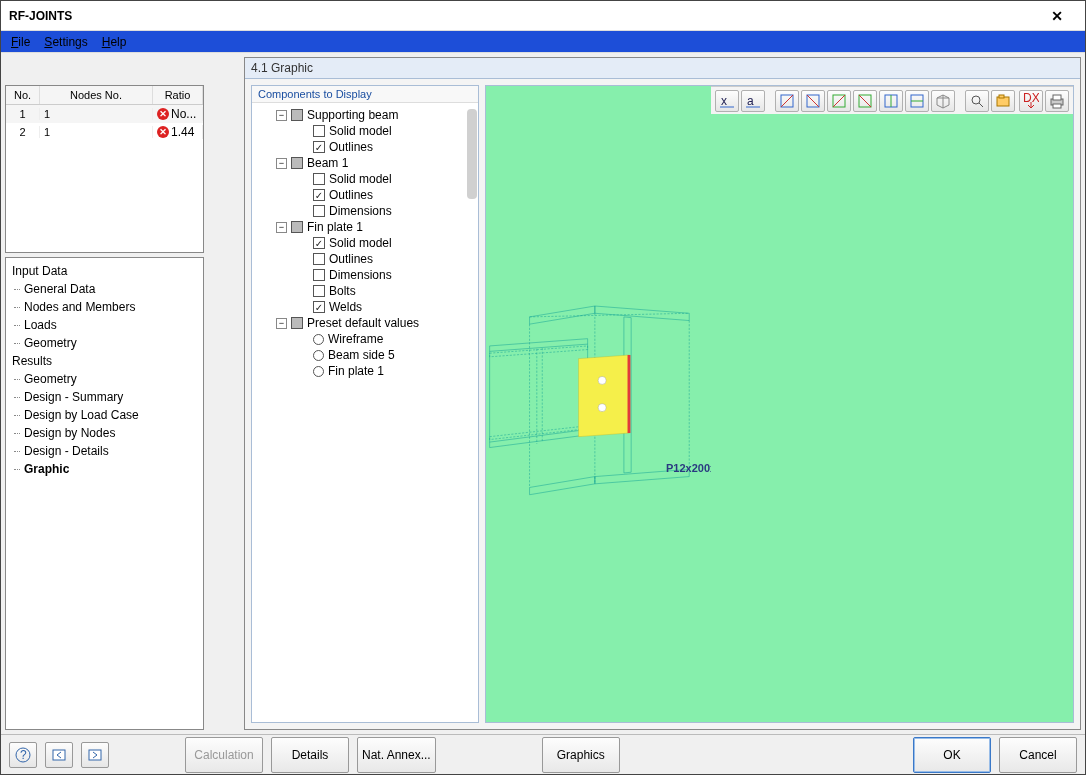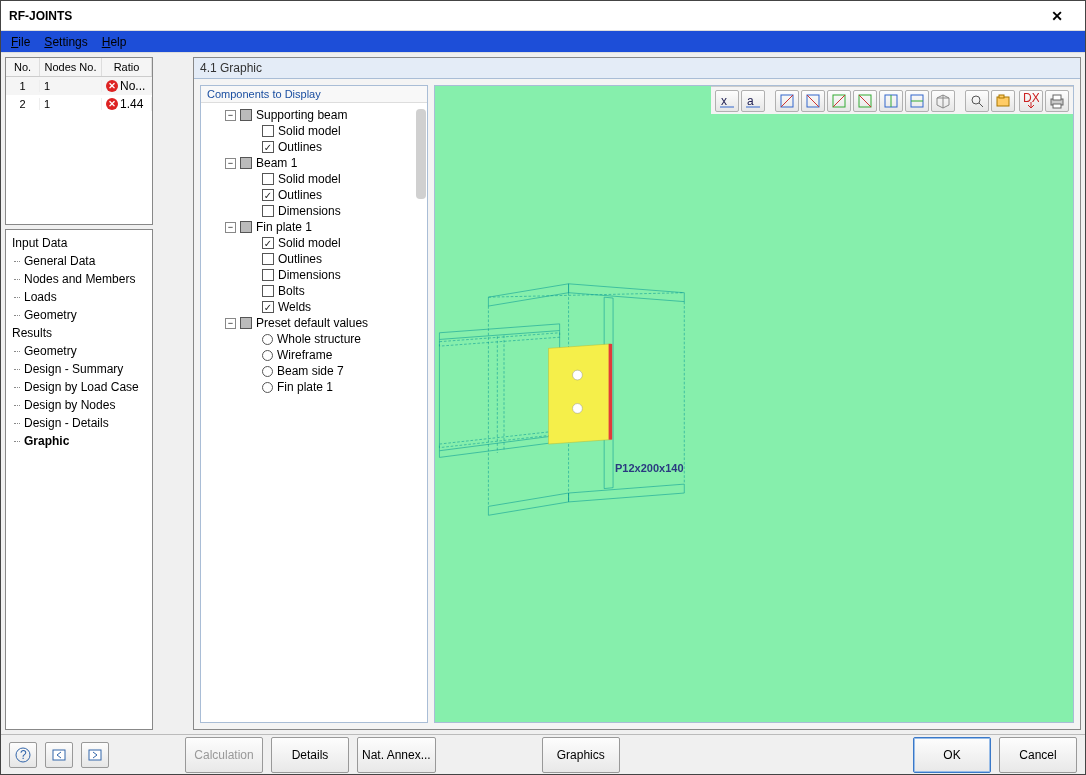--- a/index.html
+++ b/index.html
@@ -5,21 +5,21 @@
   * { box-sizing: border-box; font-family: "Segoe UI", Tahoma, sans-serif; font-size: 12px; }
   body { margin: 0; background: #fff; }
   .window { width: 1086px; height: 775px; border: 1px solid #444; display: flex; flex-direction: column; background: #f0f0f0; }
   .titlebar { height: 30px; background: #fff; display: flex; align-items: center; justify-content: space-between; padding: 0 8px; border-bottom: 1px solid #ddd; font-weight: bold; }
   .titlebar .title { font-size: 12px; }
   .titlebar .close { width: 40px; text-align: center; font-size: 14px; }
   .menubar { height: 22px; background: #1d4ed8; display: flex; align-items: center; padding: 0 4px; gap: 2px; border-bottom: 1px solid #ddd; }
   .menubar .item { padding: 2px 6px; }
   .menubar .item .ul { text-decoration: underline; }
   .content { flex: 1; display: flex; padding: 4px; gap: 4px; min-height: 0; }
-  .leftcol { width: 148px; display: flex; flex-direction: column; gap: 4px; }
+  .leftcol { width: 199px; display: flex; flex-direction: column; gap: 4px; margin-top: 28px; }
   .grid { border: 1px solid #888; background: #fff; height: 168px; overflow: hidden; }
   .grid-header { display: flex; background: #f5f5f5; border-bottom: 1px solid #ccc; }
   .grid-header > div { padding: 3px 4px; border-right: 1px solid #ddd; font-size: 11px; text-align: center; }
   .gh-no { width: 34px; }
   .gh-nodes { flex: 1; }
   .gh-ratio { width: 50px; }
   .grid-row { display: flex; height: 18px; align-items: center; }
   .grid-row > div { padding: 0 4px; border-right: 1px solid #eee; font-size: 11px; overflow: hidden; white-space: nowrap; text-overflow: ellipsis; }
   .gc-no { width: 34px; text-align: center; }
   .gc-nodes { flex: 1; }
@@ -194,31 +194,26 @@
             </div>
 
             <div class="ct-node ct-indent1">
               <span class="ct-toggle">−</span>
               <span class="ct-check tri"></span>
               <span>Preset default values</span>
             </div>
             <div class="ct-node ct-indent2">
               <span class="ct-spacer"></span>
               <span class="ct-radio"></span>
-              <span>Whole structure</span>
+              <span>Wireframe</span>
             </div>
             <div class="ct-node ct-indent2">
               <span class="ct-spacer"></span>
               <span class="ct-radio"></span>
-              <span>Wireframe</span>
-            </div>
-            <div class="ct-node ct-indent2">
-              <span class="ct-spacer"></span>
-              <span class="ct-radio"></span>
-              <span>Beam side 7</span>
+              <span>Beam side 5</span>
             </div>
             <div class="ct-node ct-indent2">
               <span class="ct-spacer"></span>
               <span class="ct-radio"></span>
               <span>Fin plate 1</span>
             </div>
           </div>
         </div>
 
         <div class="graphic-area">

